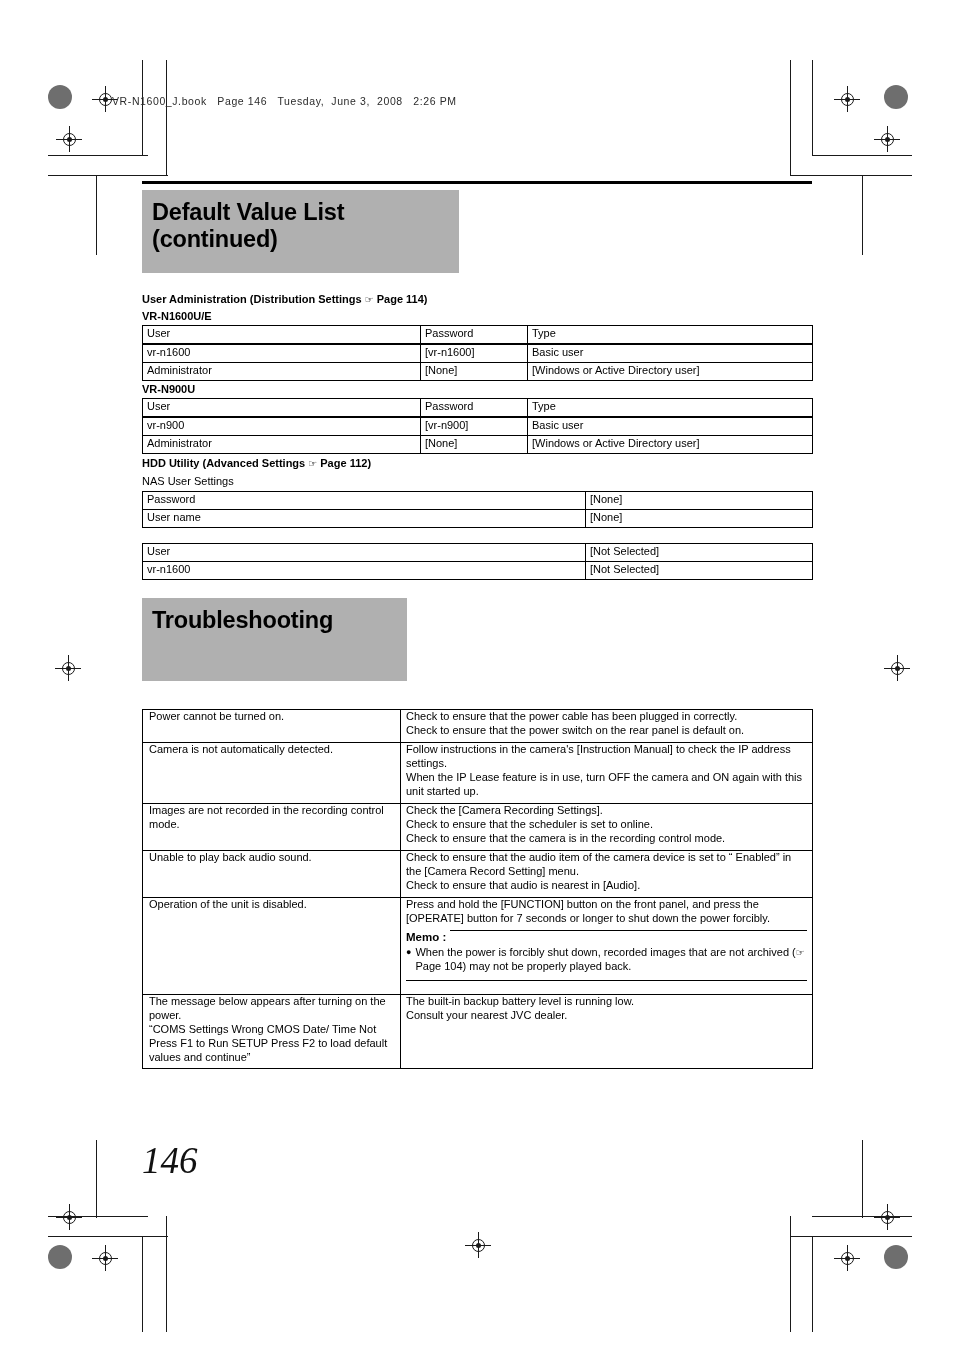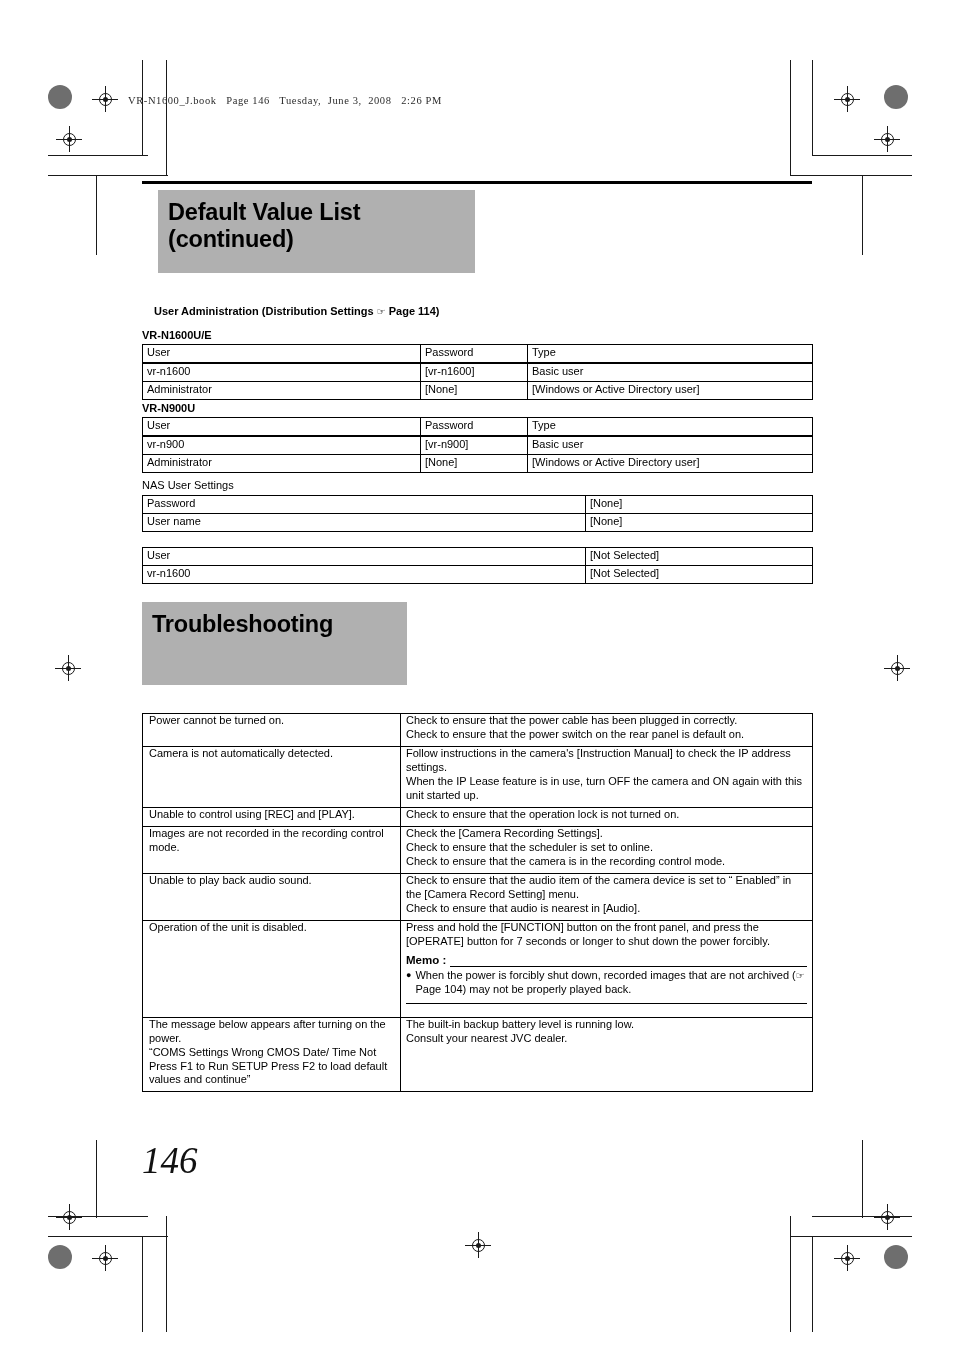--- a/index.html
+++ b/index.html
@@ -17,50 +17,50 @@
   .reg i{position:absolute;left:50%;top:50%;width:13px;height:13px;margin:-6.5px 0 0 -6.5px;
          border:1px solid #1a1a1a;border-radius:50%;box-sizing:border-box;}
   .reg i::after{content:"";position:absolute;left:50%;top:50%;width:5px;height:5px;
          margin:-2.5px 0 0 -2.5px;background:#1a1a1a;border-radius:50%;}
 
   .dot{position:absolute;width:24px;height:24px;border-radius:50%;background:#6e6e6e;}
   .cline{position:absolute;background:#1a1a1a;}
 
   
   .filehdr{
-    position:absolute;left:128px;top:95px;
-    font-family:Liberation Serif, serif;font-size:10.5px;letter-spacing:.6px;
+    position:absolute;left:112px;top:95px;
+    font-family:Liberation Sans, sans-serif;font-size:10.5px;letter-spacing:.6px;
     color:#2b2b2b;white-space:pre;
   }
 
   
   .content{position:absolute;left:142px;top:0;width:670px;}
 
   .chapter{font-size:14px;font-weight:bold;letter-spacing:.1px;}
   .rule{height:3px;background:#000;margin-top:5px;}
 
   .banner{background:#b0b0b0;padding:9px 10px 0 10px;box-sizing:border-box;}
   .banner h1{margin:0;font-size:23.5px;line-height:1.13;font-weight:bold;letter-spacing:-.2px;}
 
-  .sec-h{font-size:11px;font-weight:bold;margin:12px;}
+  .sec-h{font-size:11px;font-weight:bold;margin:0;}
   .sub-h{font-size:11px;font-weight:bold;margin:0;}
   .plain{font-size:11px;margin:0;}
   .hand{font-family:"DejaVu Sans",sans-serif;font-size:10px;}
 
   table{border-collapse:collapse;width:670px;font-size:11px;table-layout:fixed;}
   table.t-user td{border:1px solid #000;padding:1px 4px;line-height:1.25;height:15px;vertical-align:top;}
   table.t-user tr.hdr td{border-bottom:2.5px solid #000;}
   table.t-nas td{border:1px solid #000;padding:1px 4px;line-height:1.25;height:15px;vertical-align:top;}
 
   table.t-trouble{border:1.5px solid #000;}
   table.t-trouble td{border:1px solid #000;padding:0 5px 4px 5px;line-height:1.27;vertical-align:top;}
   table.t-trouble tr.hdr td{text-align:center;font-weight:bold;border-bottom:1.5px solid #000;padding:4px 5px;}
   table.t-trouble td.sym{padding-left:6px;}
 
-  .memo-h{font-weight:bold;font-size:11.5px;display:flex;align-items:flex-end;gap:4px;margin-top:4px;}
+  .memo-h{font-weight:bold;font-size:11.5px;display:flex;align-items:flex-start;gap:4px;margin-top:4px;}
   .memo-h .ln{flex:1;height:1px;background:#000;}
   .memo-item{display:flex;gap:4px;margin-top:2px;}
   .memo-item .bul{font-size:9px;line-height:1.5;}
   .memo-bot{height:1px;background:#000;margin-top:6px;}
 
   .pageno{position:absolute;left:142px;top:1139px;
     font-family:"Liberation Serif", serif;font-style:italic;font-size:37px;color:#111;}
 </style>
 </head>
 <body>
@@ -131,21 +131,21 @@
     </div>
 
   <div class="filehdr">VR-N1600_J.book   Page 146   Tuesday,  June 3,  2008   2:26 PM</div>
 
   <div class="content">
 
     <div style="height:176px;"></div>
 
     <div class="rule"></div>
 
-    <div class="banner" style="width:317px;height:83px;margin-top:6px;margin-left:16px;">
+    <div class="banner" style="width:317px;height:83px;margin-top:6px;">
       <h1>
         <span>Default Value List</span><br>
         <span>(continued)</span>
       </h1>
     </div>
 
     <div style="height:20px;"></div>
     <p class="sec-h">
       <span>User Administration (Distribution Settings</span>
       <span class="hand">☞</span>
@@ -198,20 +198,25 @@
           <td>Basic user</td>
         </tr>
         <tr>
           <td>Administrator</td>
           <td>[None]</td>
           <td>[Windows or Active Directory user]</td>
         </tr>
       </tbody>
     </table>
 
+    <p class="sec-h" style="margin-top:3px;">
+      <span>HDD Utility (Advanced Settings</span>
+      <span class="hand">☞</span>
+      <span>Page 112)</span>
+    </p>
     <p class="plain" style="margin-top:6px;">NAS User Settings</p>
 
     <table class="t-nas" style="margin-top:4px;">
       <colgroup>
           <col style="width:443px">
           <col style="width:227px">
         </colgroup>
       <tbody>
         <tr>
           <td>Password</td>
@@ -265,28 +270,20 @@
         <tr>
           <td class="sym">
             <div>Camera is not automatically detected.</div>
           </td>
           <td>
             <div>Follow instructions in the camera's [Instruction Manual] to check the IP address settings.</div>
             <div>When the IP Lease feature is in use, turn OFF the camera and ON again with this unit started up.</div>
           </td>
         </tr>
 
-        <tr>
-          <td class="sym">
-            <div> Unable to control using [REC] and [PLAY].</div>
-          </td>
-          <td>
-            <div>Check to ensure that the operation lock is not turned on.</div>
-          </td>
-        </tr>
 
         <tr>
           <td class="sym">
             <div>Images are not recorded in the recording control mode.</div>
           </td>
           <td>
             <div>Check the [Camera Recording Settings].</div>
             <div>Check to ensure that the scheduler is set to online.</div>
             <div>Check to ensure that the camera is in the recording control mode.</div>
           </td>

